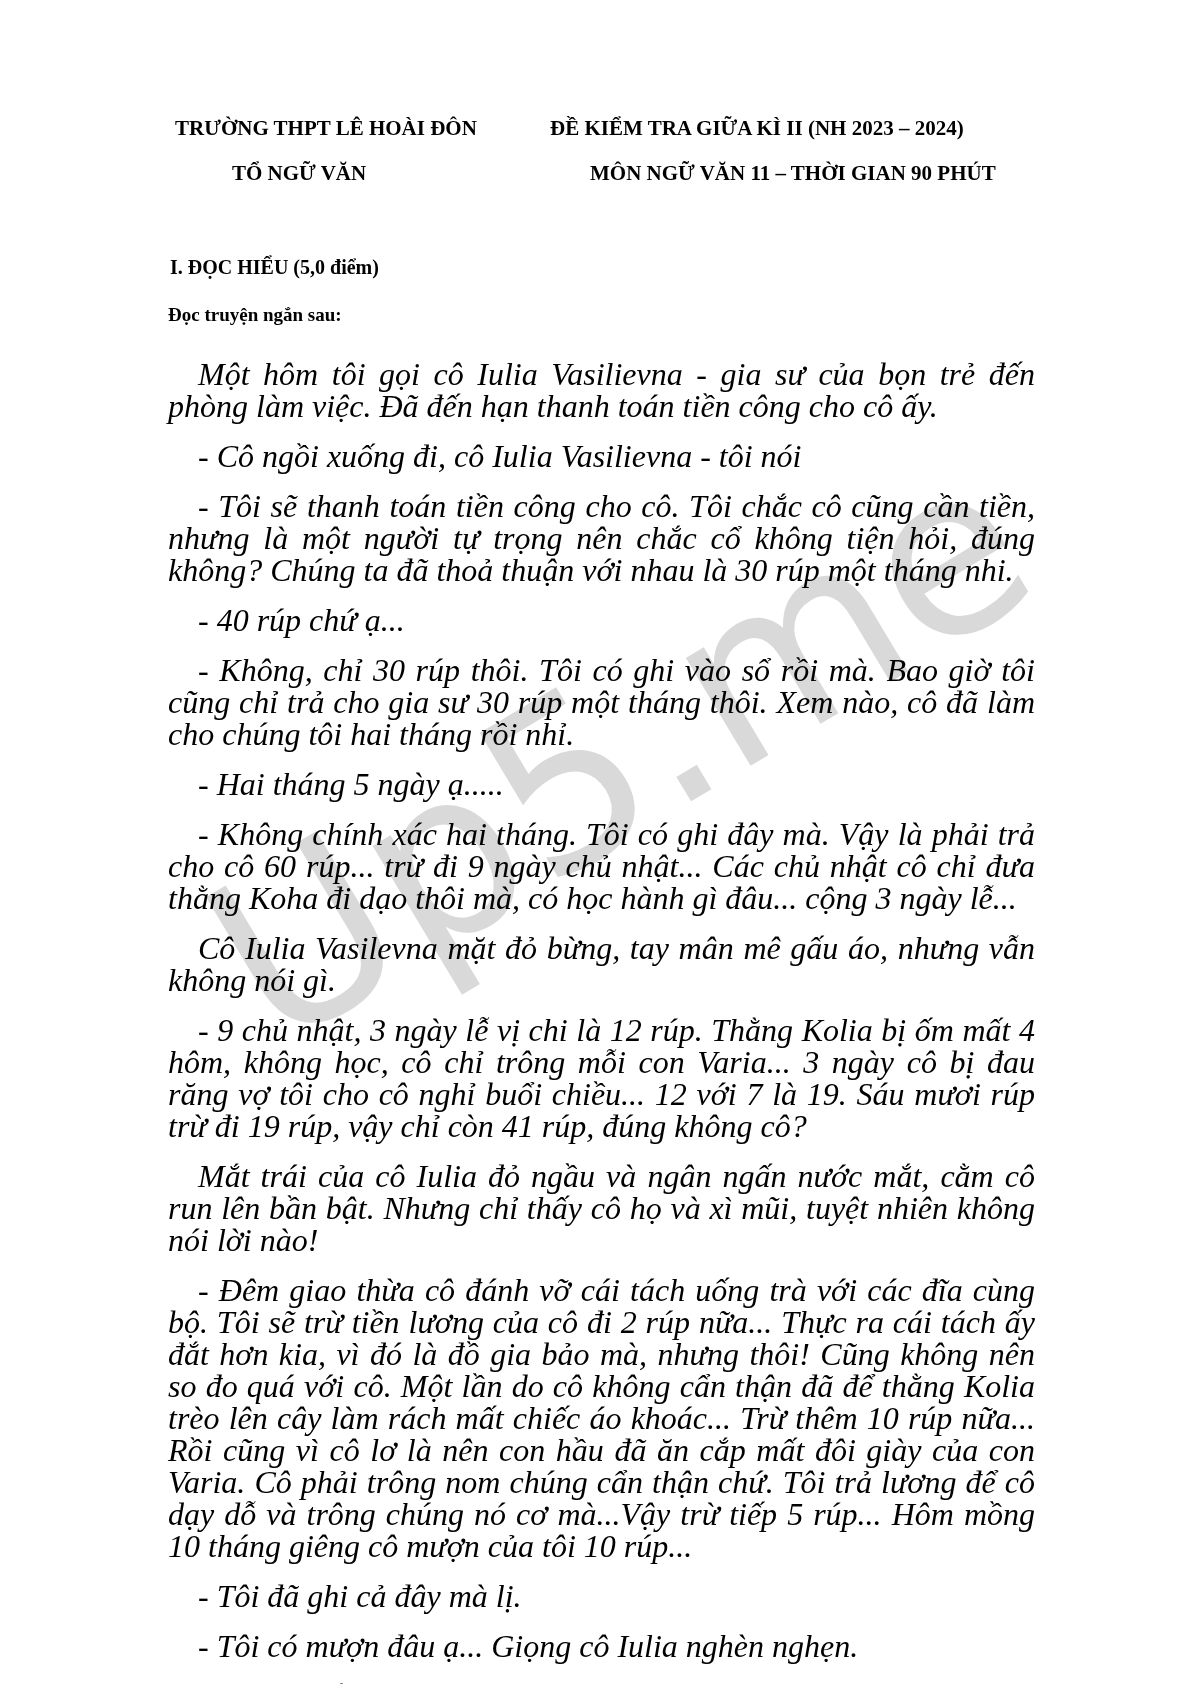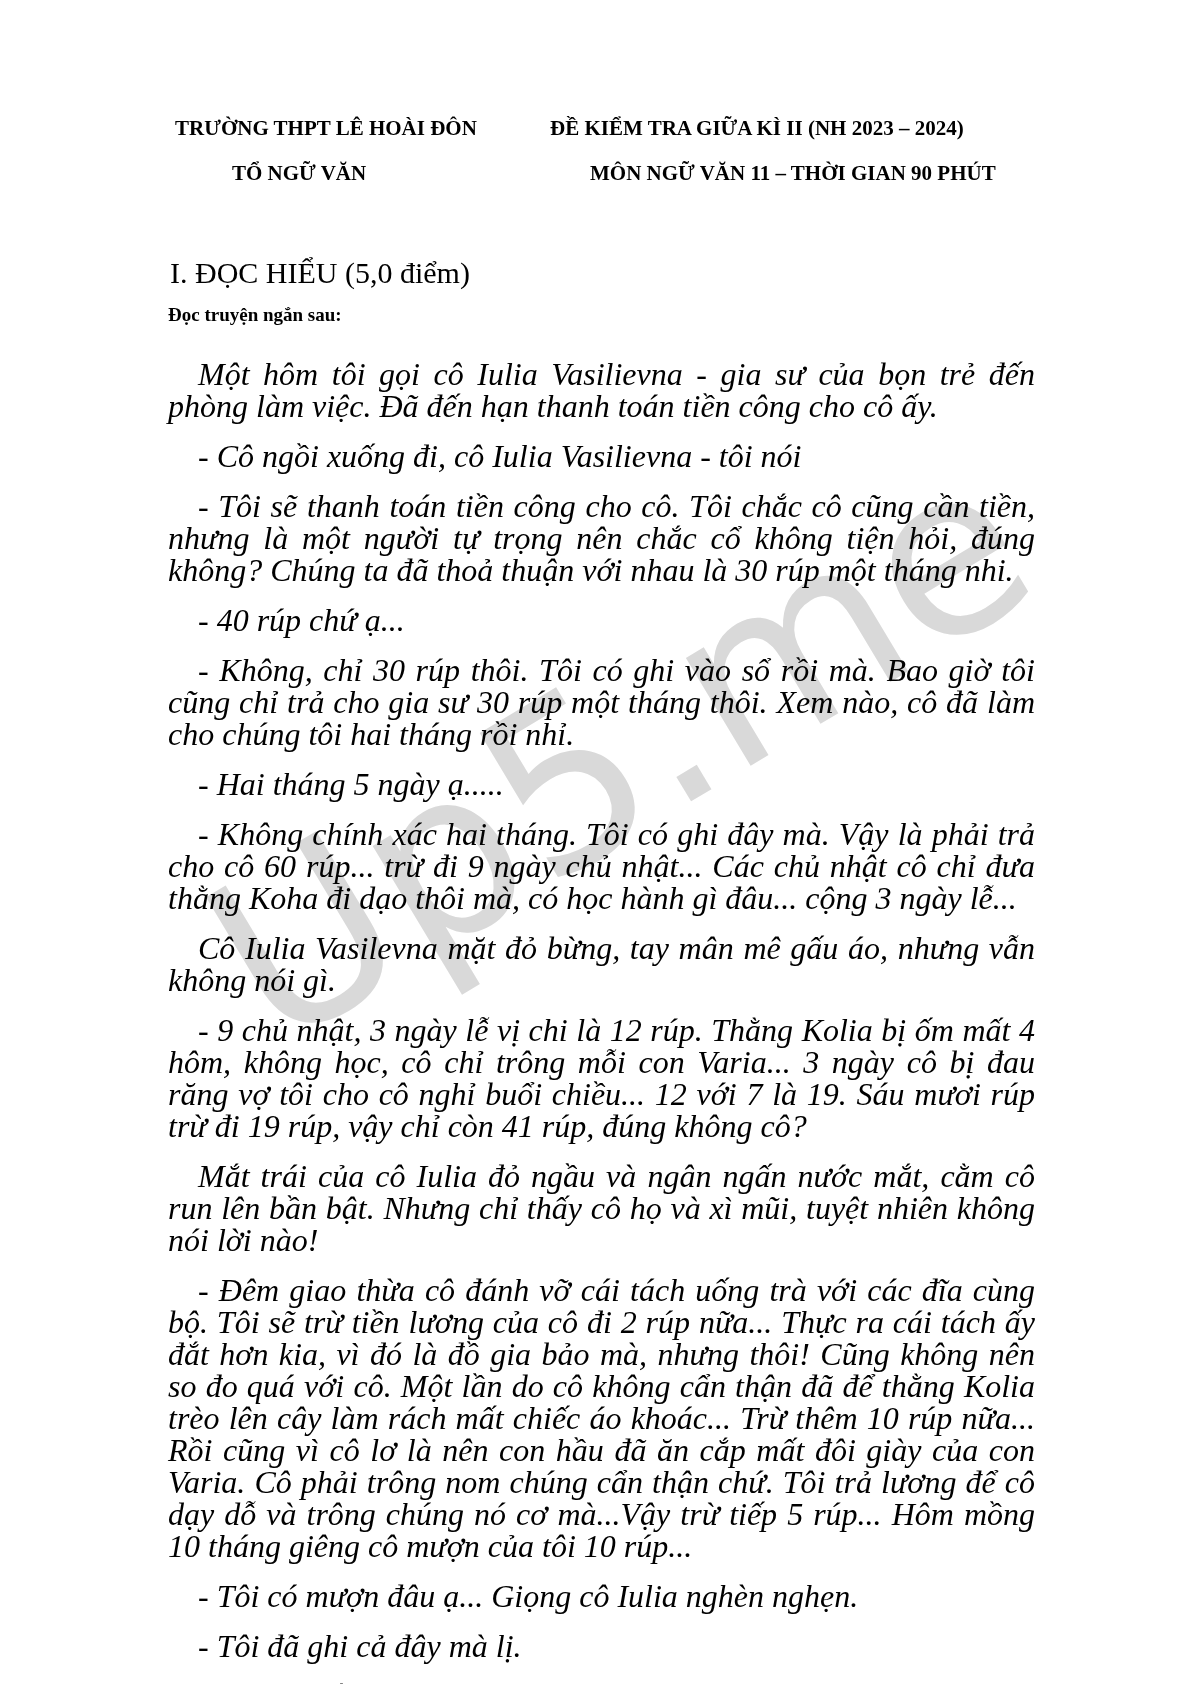--- a/index.html
+++ b/index.html
@@ -34,22 +34,22 @@
     white-space: nowrap;
     z-index: 1;
   }
   .hdr-school   { left: 175px; top: 114px; }
   .hdr-exam     { left: 550px; top: 114px; }
   .hdr-dept     { left: 232px; top: 159px; }
   .hdr-subject  { left: 558px; top: 159px; margin-left: 32px; }
   .section-title {
     position: absolute;
     left: 170px; top: 256px;
-    font-weight: normal;
-    font-size: 30px;
+    font-weight: bold;
+    font-size: 20px;
     white-space: nowrap;
     z-index: 1;
     text-align: center;
   }
   .instruction {
     position: absolute;
     left: 168px; top: 304px;
     font-weight: bold;
     font-size: 19px;
     white-space: nowrap;
@@ -94,18 +94,18 @@
       <p>- Cô ngồi xuống đi, cô Iulia Vasilievna - tôi nói</p>
       <p>- Tôi sẽ thanh toán tiền công cho cô. Tôi chắc cô cũng cần tiền, nhưng là một người tự trọng nên chắc cổ không tiện hỏi, đúng không? Chúng ta đã thoả thuận với nhau là 30 rúp một tháng nhi.</p>
       <p>- 40 rúp chứ ạ...</p>
       <p>- Không, chỉ 30 rúp thôi. Tôi có ghi vào sổ rồi mà. Bao giờ tôi cũng chỉ trả cho gia sư 30 rúp một tháng thôi. Xem nào, cô đã làm cho chúng tôi hai tháng rồi nhỉ.</p>
       <p>- Hai tháng 5 ngày ạ.....</p>
       <p>- Không chính xác hai tháng. Tôi có ghi đây mà. Vậy là phải trả cho cô 60 rúp... trừ đi 9 ngày chủ nhật... Các chủ nhật cô chỉ đưa thằng Koha đi dạo thôi mà, có học hành gì đâu... cộng 3 ngày lễ...</p>
       <p>Cô Iulia Vasilevna mặt đỏ bừng, tay mân mê gấu áo, nhưng vẫn không nói gì.</p>
       <p>- 9 chủ nhật, 3 ngày lễ vị chi là 12 rúp. Thằng Kolia bị ốm mất 4 hôm, không học, cô chỉ trông mỗi con Varia... 3 ngày cô bị đau răng vợ tôi cho cô nghỉ buổi chiều... 12 với 7 là 19. Sáu mươi rúp trừ đi 19 rúp, vậy chỉ còn 41 rúp, đúng không cô?</p>
       <p>Mắt trái của cô Iulia đỏ ngầu và ngân ngấn nước mắt, cằm cô run lên bần bật. Nhưng chỉ thấy cô họ và xì mũi, tuyệt nhiên không nói lời nào!</p>
       <p>- Đêm giao thừa cô đánh vỡ cái tách uống trà với các đĩa cùng bộ. Tôi sẽ trừ tiền lương của cô đi 2 rúp nữa... Thực ra cái tách ấy đắt hơn kia, vì đó là đồ gia bảo mà, nhưng thôi! Cũng không nên so đo quá với cô. Một lần do cô không cẩn thận đã để thằng Kolia trèo lên cây làm rách mất chiếc áo khoác... Trừ thêm 10 rúp nữa... Rồi cũng vì cô lơ là nên con hầu đã ăn cắp mất đôi giày của con Varia. Cô phải trông nom chúng cẩn thận chứ. Tôi trả lương để cô dạy dỗ và trông chúng nó cơ mà...Vậy trừ tiếp 5 rúp... Hôm mồng 10 tháng giêng cô mượn của tôi 10 rúp...</p>
+      <p>- Tôi đã ghi cả đây mà lị.</p>
       <p>- Tôi có mượn đâu ạ... Giọng cô Iulia nghèn nghẹn.</p>
-      <p>- Tôi đã ghi cả đây mà lị.</p>
       <p>- Vâng, thế cũng được ạ.</p>
     </div>
 
 </div>
 
 </body></html>

